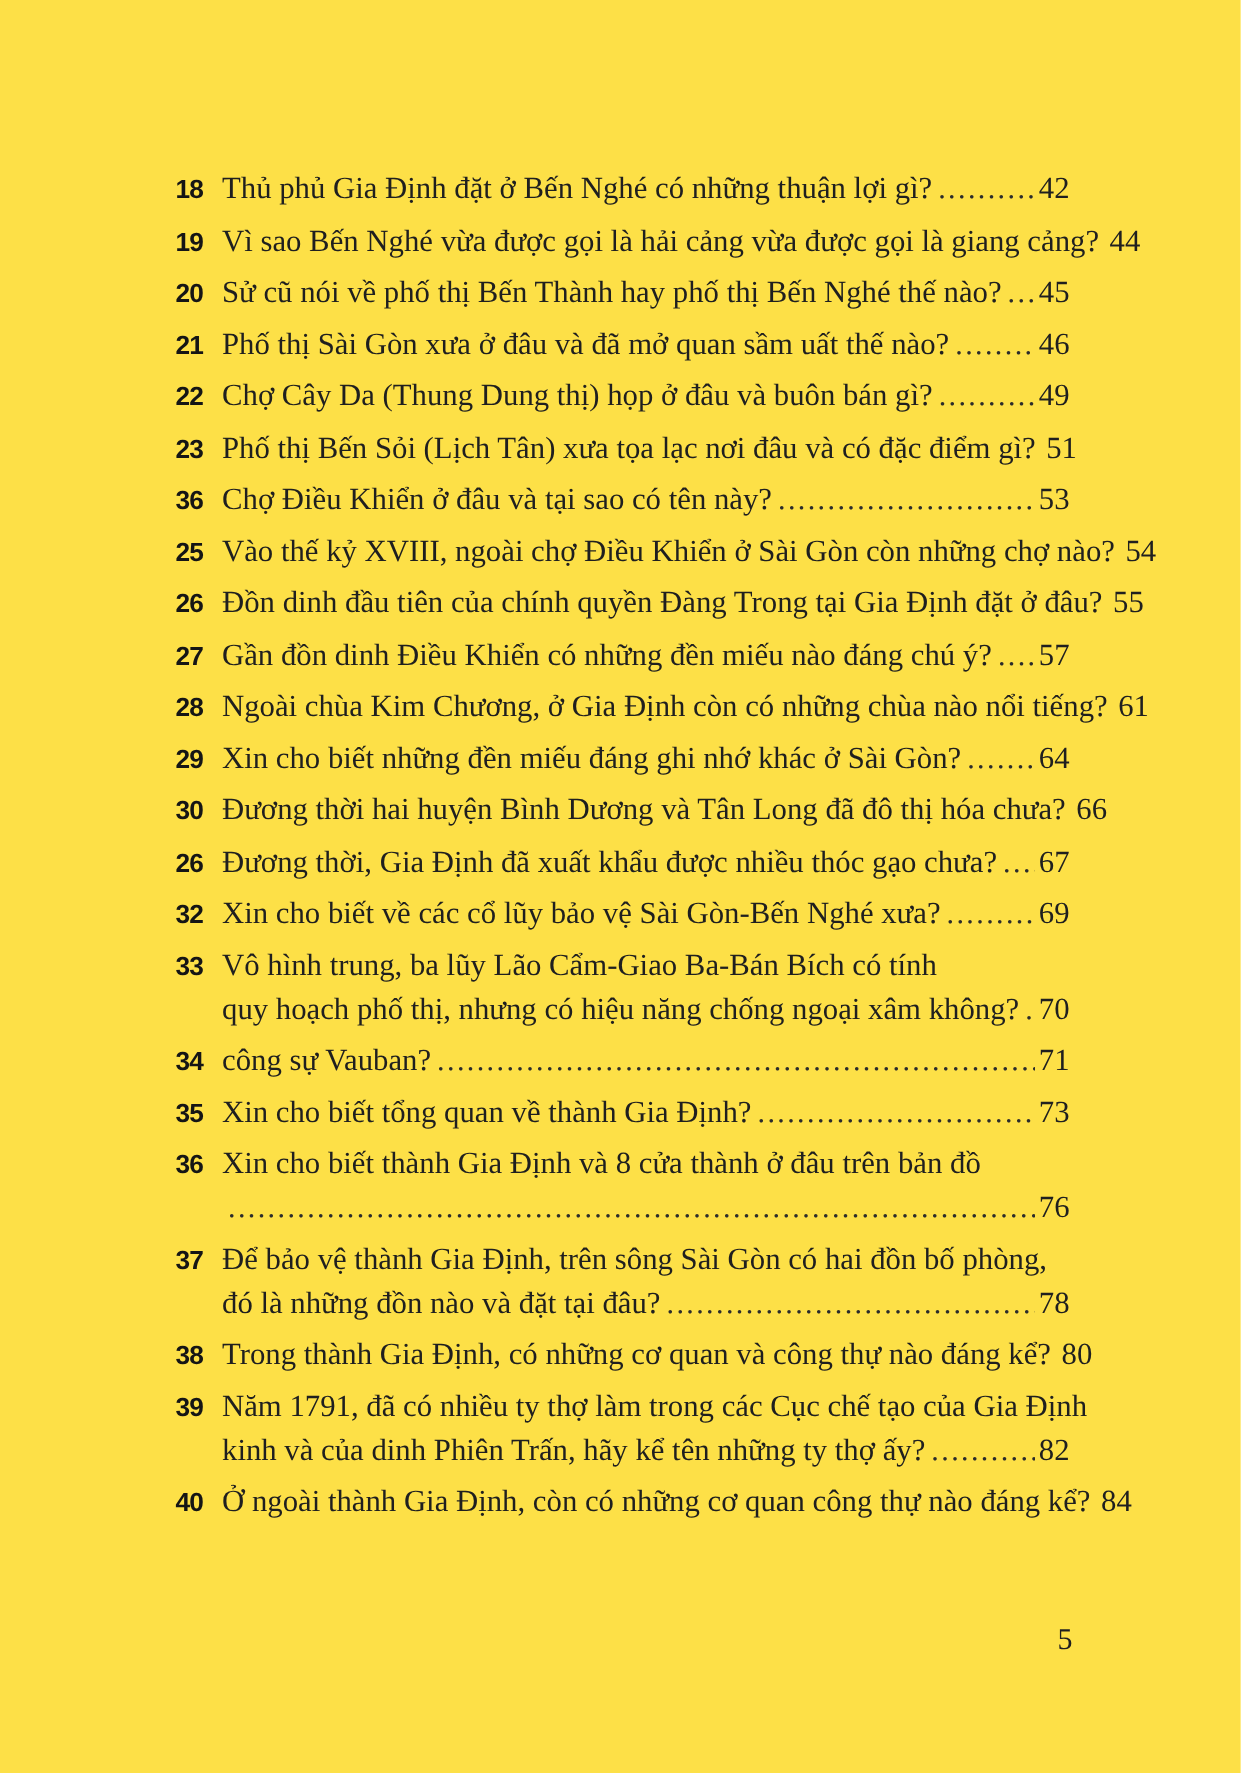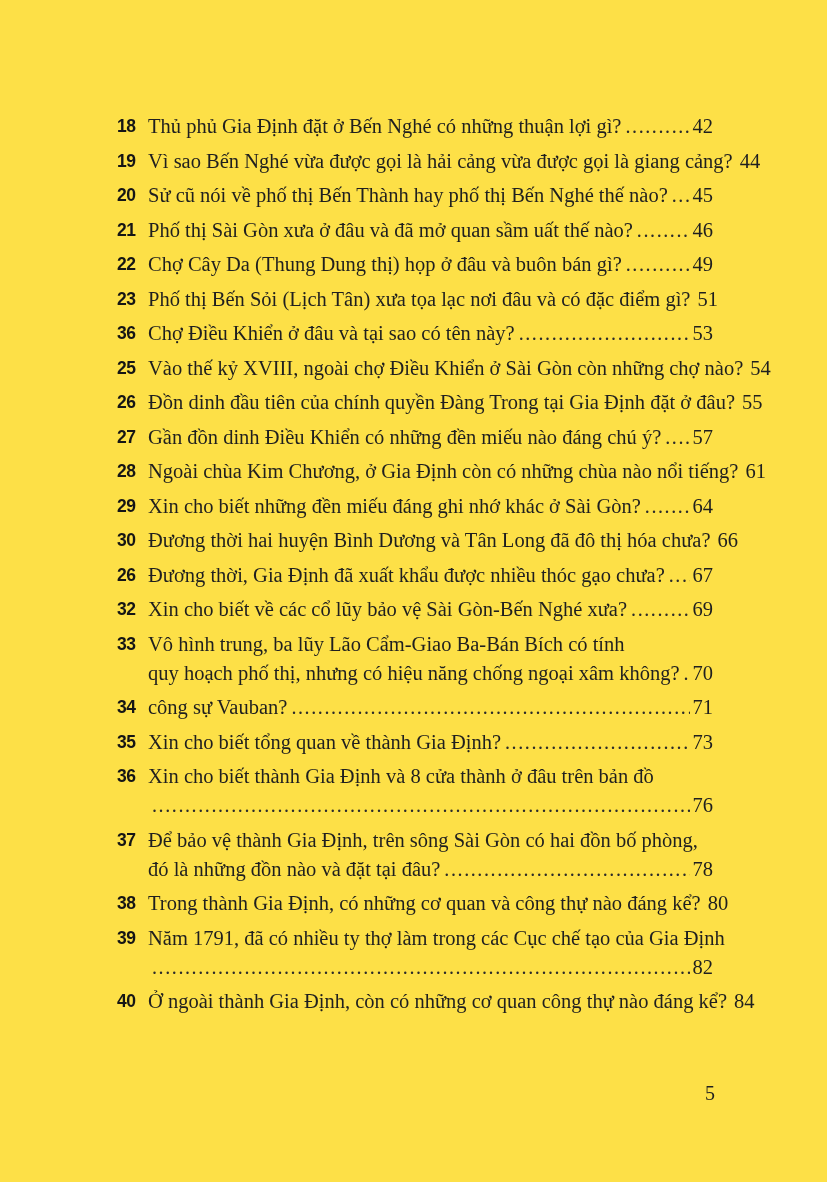--- a/index.html
+++ b/index.html
@@ -285,20 +285,21 @@
             <span class="dots"></span>
             <span class="pg">80</span>
           </div>
         </div>
       </div>
       <div class="toc-entry">
         <span class="num">39</span>
         <div class="entry-body">
           <div class="line">Năm 1791, đã có nhiều ty thợ làm trong các Cục chế tạo của Gia Định</div>
           <div class="line last">
+            <span class="txt">kinh và của dinh Phiên Trấn, hãy kể tên những ty thợ ấy?</span>
             <span class="dots"></span>
             <span class="pg">82</span>
           </div>
         </div>
       </div>
       <div class="toc-entry">
         <span class="num">40</span>
         <div class="entry-body">
           <div class="line last">
             <span class="txt">Ở ngoài thành Gia Định, còn có những cơ quan công thự nào đáng kể?</span>

